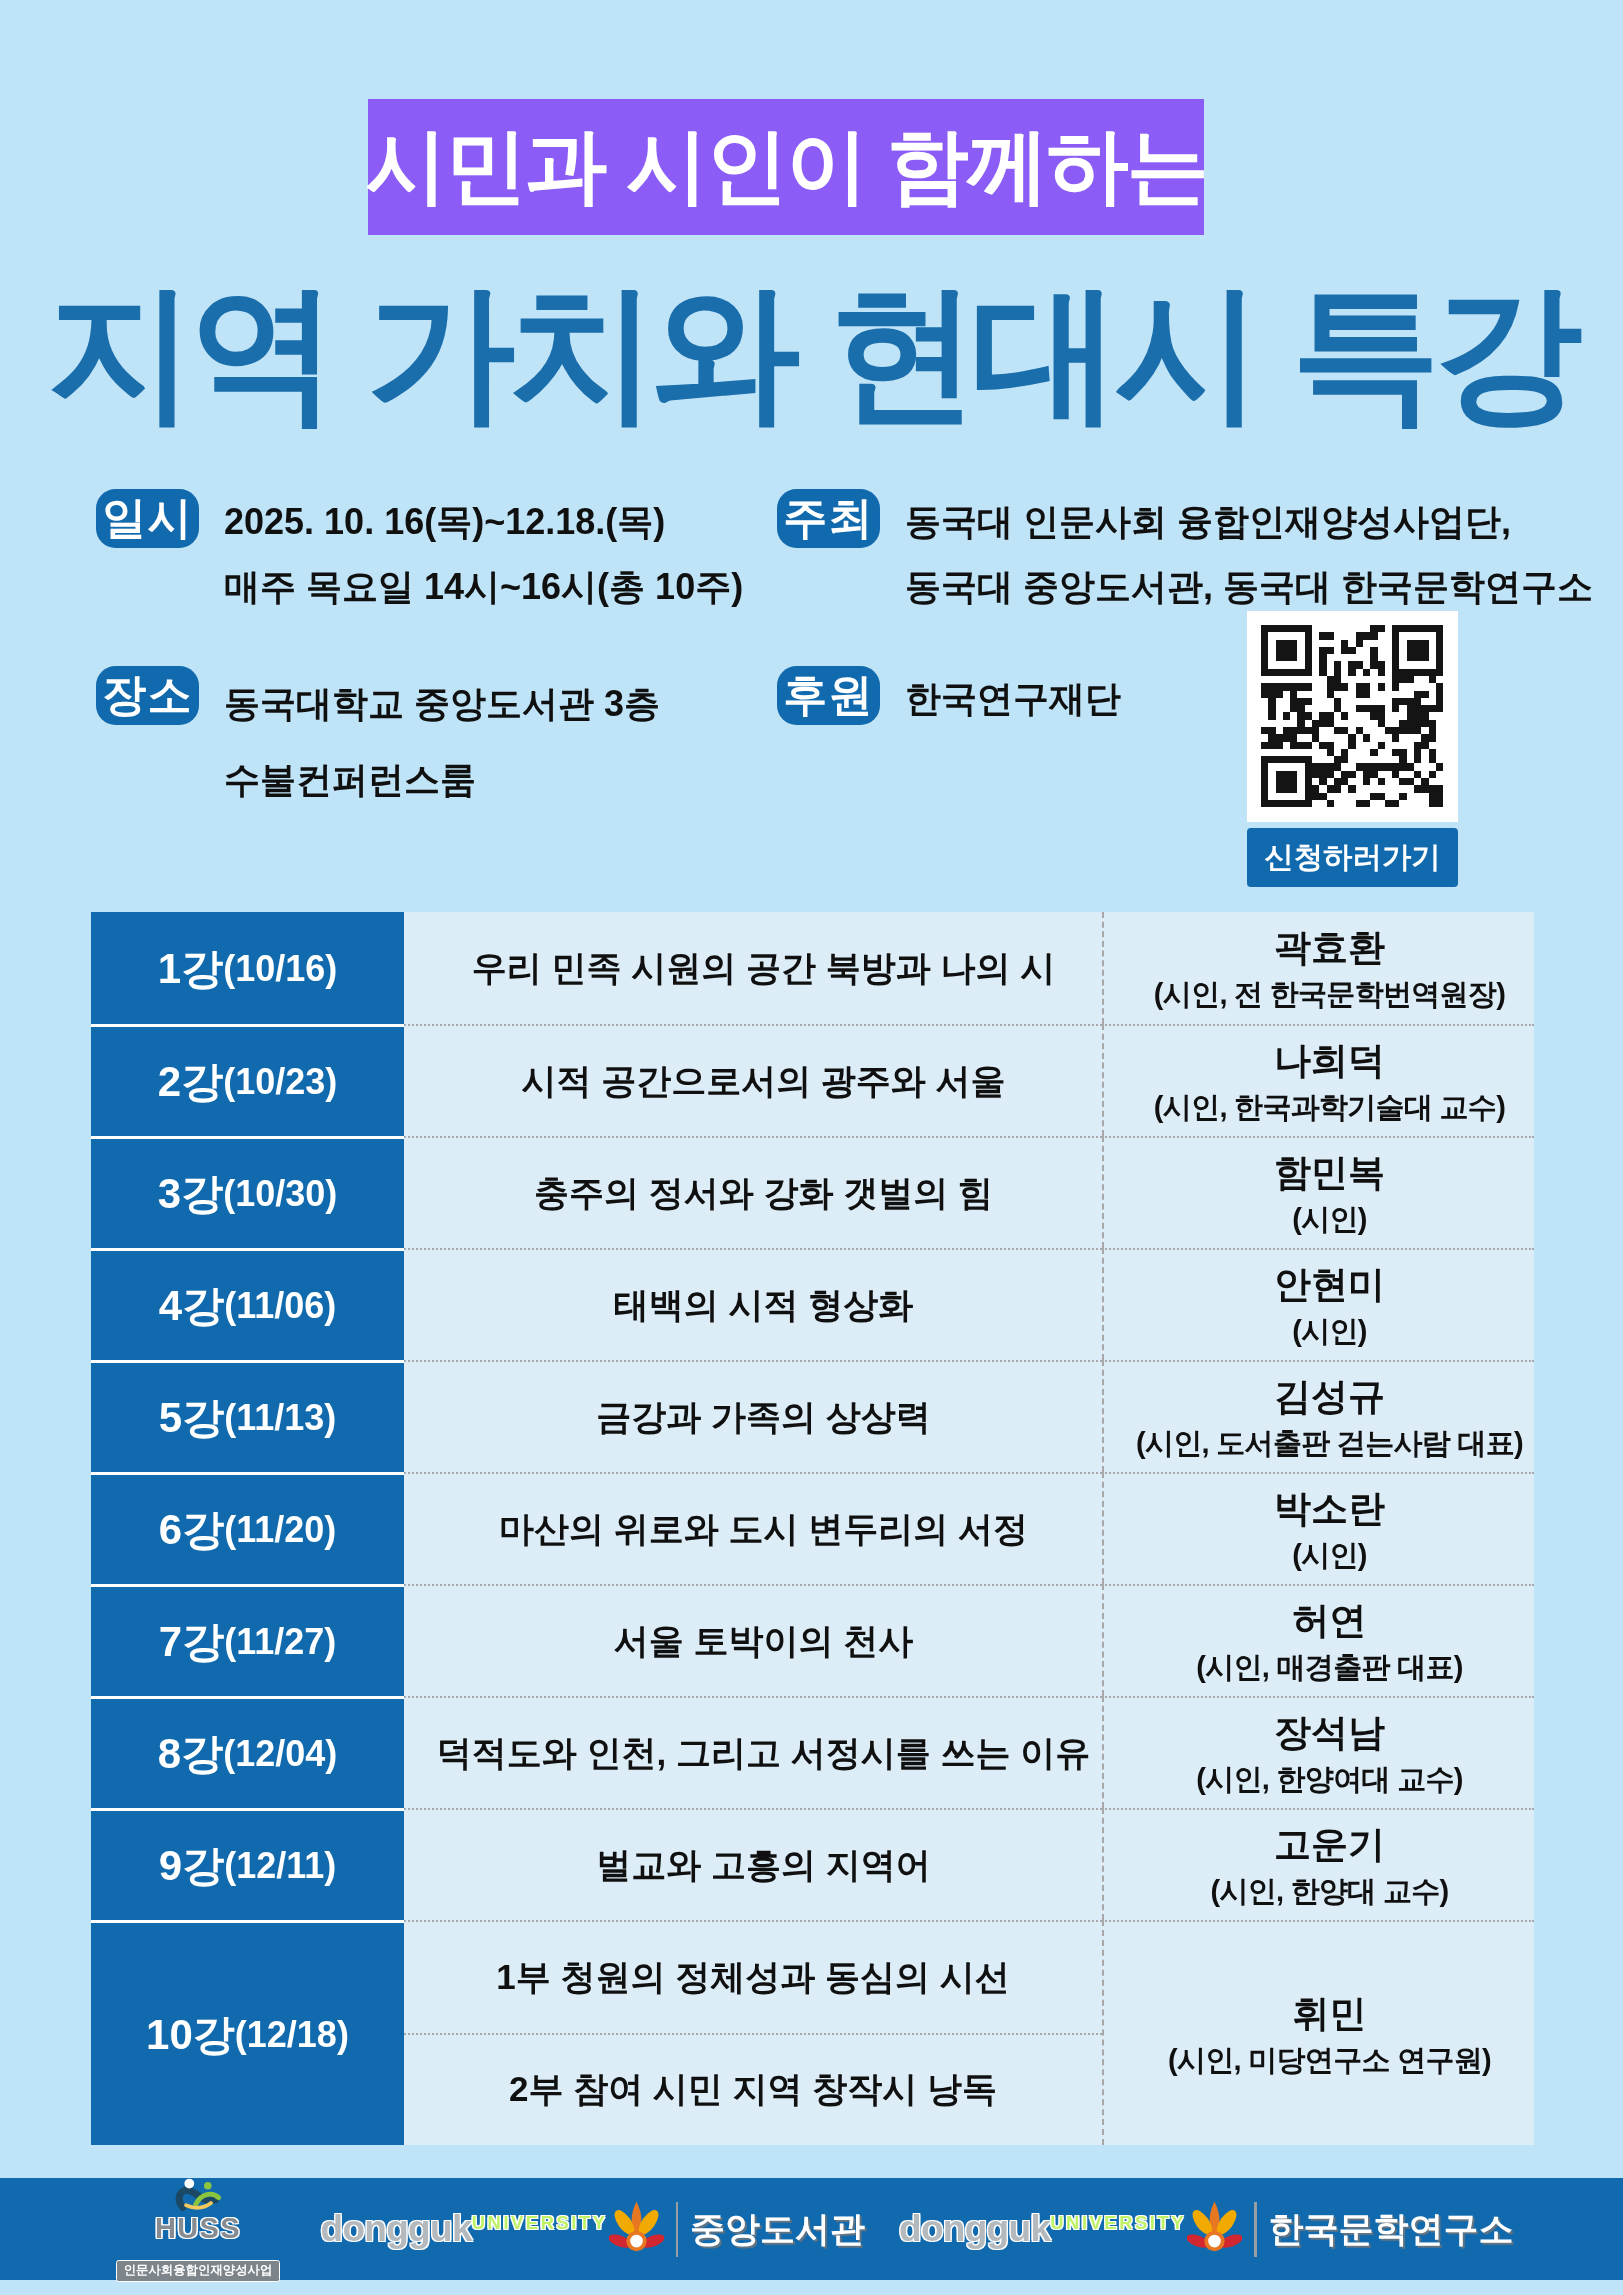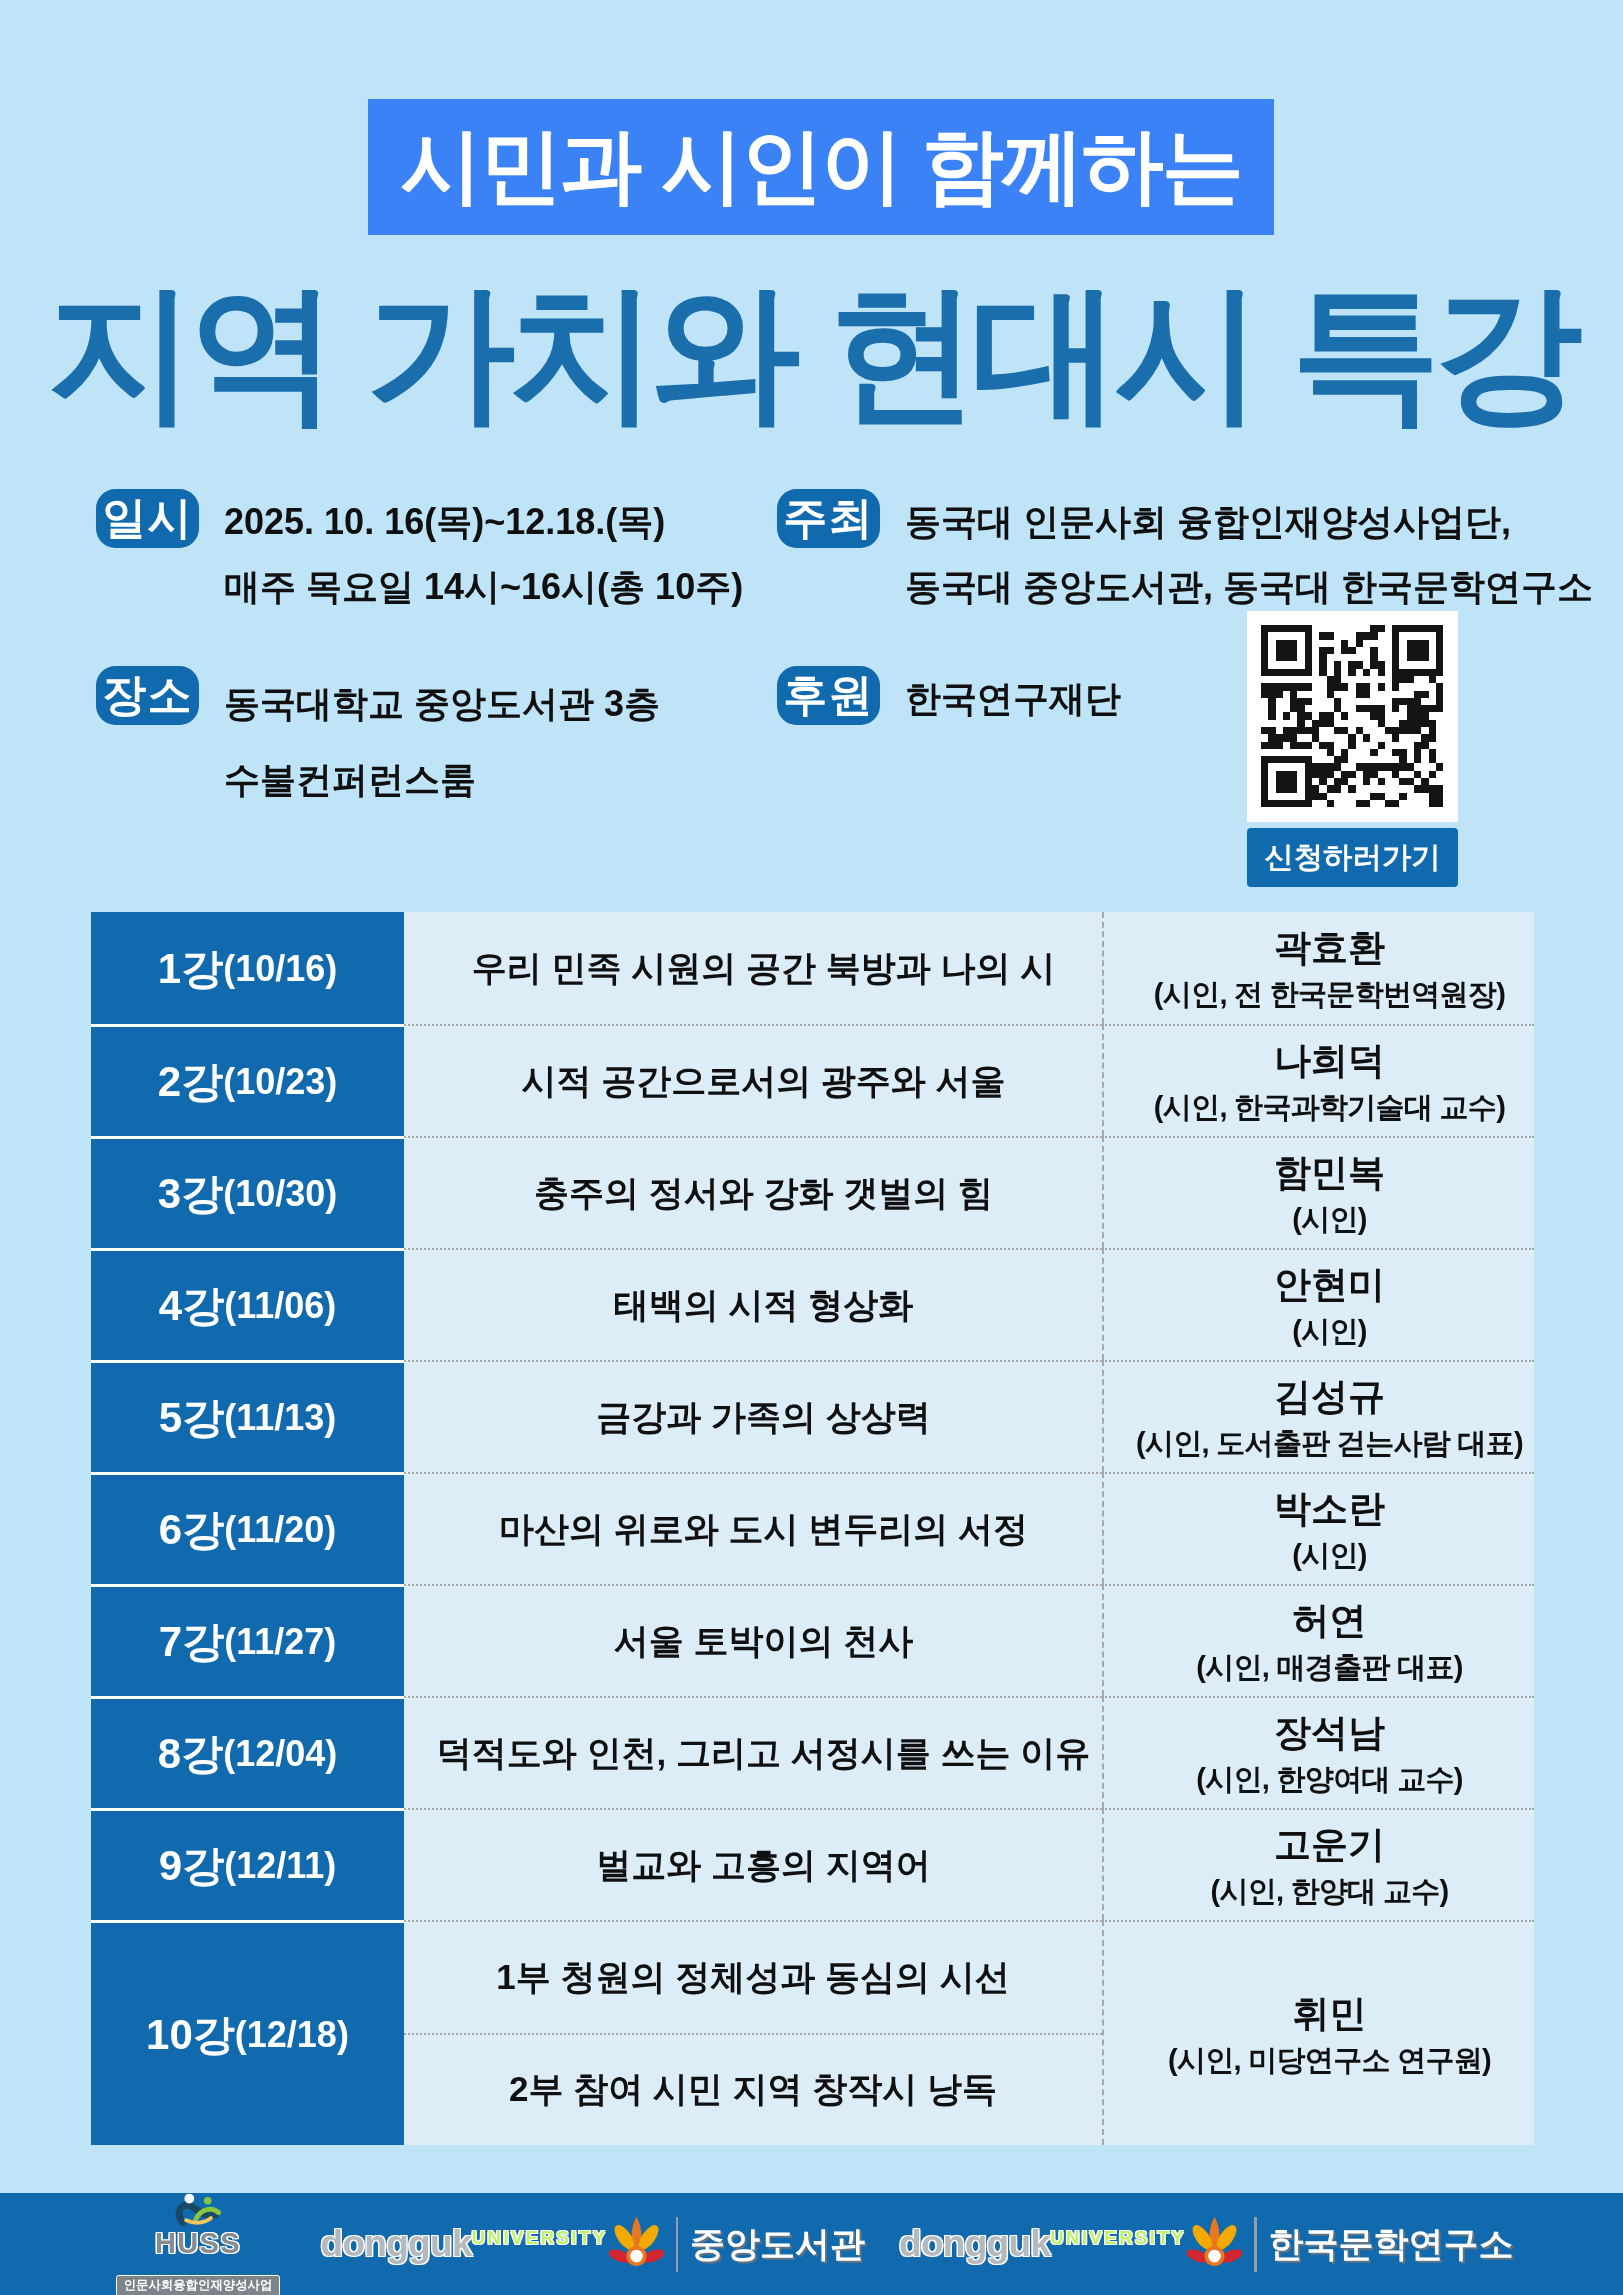--- a/index.html
+++ b/index.html
@@ -5,22 +5,22 @@
   html,body{margin:0;padding:0;}
   body{background:#9fc9e2;}
   .poster{
     position:relative; width:1623px; height:2295px; overflow:hidden;
     background:#bfe3f7;
     font-family:"Liberation Sans","DejaVu Sans",sans-serif;
     color:#111;
   }
   
   .banner{
-    position:absolute; left:368px; top:99px; width:906px; height:136px;
-    background:#3b82f6; display:flex; align-items:center; justify-content:center;text-align:center;
+    position:absolute; left:368px; top:99px; width:836px; height:136px;
+    background:#8b5cf6; display:flex; align-items:center; justify-content:center;text-align:center;
   }
   .banner span{font-size:82px; font-weight:900; color:#fff; letter-spacing:-2px; white-space:nowrap;}
   .title{
     position:absolute; left:0; right:0; top:255px; margin:0; text-align:center;
     font-size:149px; font-weight:900; color:#1b6eac; letter-spacing:-6.5px; white-space:nowrap;
   }
   
   .info{position:absolute; display:flex; align-items:flex-start; gap:25px;}
   #info-date{left:96px; top:489px;}
   #info-host{left:777px; top:489px;}
@@ -63,21 +63,21 @@
   .session{font-size:42px; font-weight:900; line-height:51px;}
   .sdate{font-size:36px; font-weight:800; line-height:47px;}
   .topic{font-size:35px; font-weight:800; color:#101010; white-space:nowrap;}
   .speaker{font-size:37px; font-weight:900; color:#101010; line-height:54px;}
   .affil{font-size:29px; font-weight:700; color:#101010; letter-spacing:-0.7px; white-space:nowrap;}
   .final .c-topic{padding:0; justify-content:stretch; align-items:stretch;}
   .half{flex:1; display:flex; align-items:center; justify-content:center;}
   .half + .half{border-top:2.6px dotted #a7a7a7;}
   
   .footer{
-    position:absolute; left:0; bottom:0; width:100%; height:102px; background:#116aad;
+    position:absolute; left:0; bottom:15px; width:100%; height:102px; background:#116aad;
     display:flex; align-items:center; justify-content:center; gap:34px;
   }
   .huss{display:flex; flex-direction:column; align-items:center; width:177px;}
   .huss-icon{width:60px; height:38px; margin-bottom:-2.6px;}
   .huss-name{font-size:29px; font-weight:900; color:#868c91; letter-spacing:1.3px;
     text-shadow:1.3px 1.3px 0 #fff,-1.3px -1.3px 0 #fff,1.3px -1.3px 0 #fff,-1.3px 1.3px 0 #fff;}
   .huss-sub{font-size:12.4px; font-weight:700; background:#7d848a; color:#fff;
     border:1.3px solid #fff; border-radius:2.6px; padding:1.3px 6.5px; margin-top:15px; white-space:nowrap;}
   .dg{display:flex; align-items:center;}
   .dg-word{display:flex; align-items:flex-start;}

